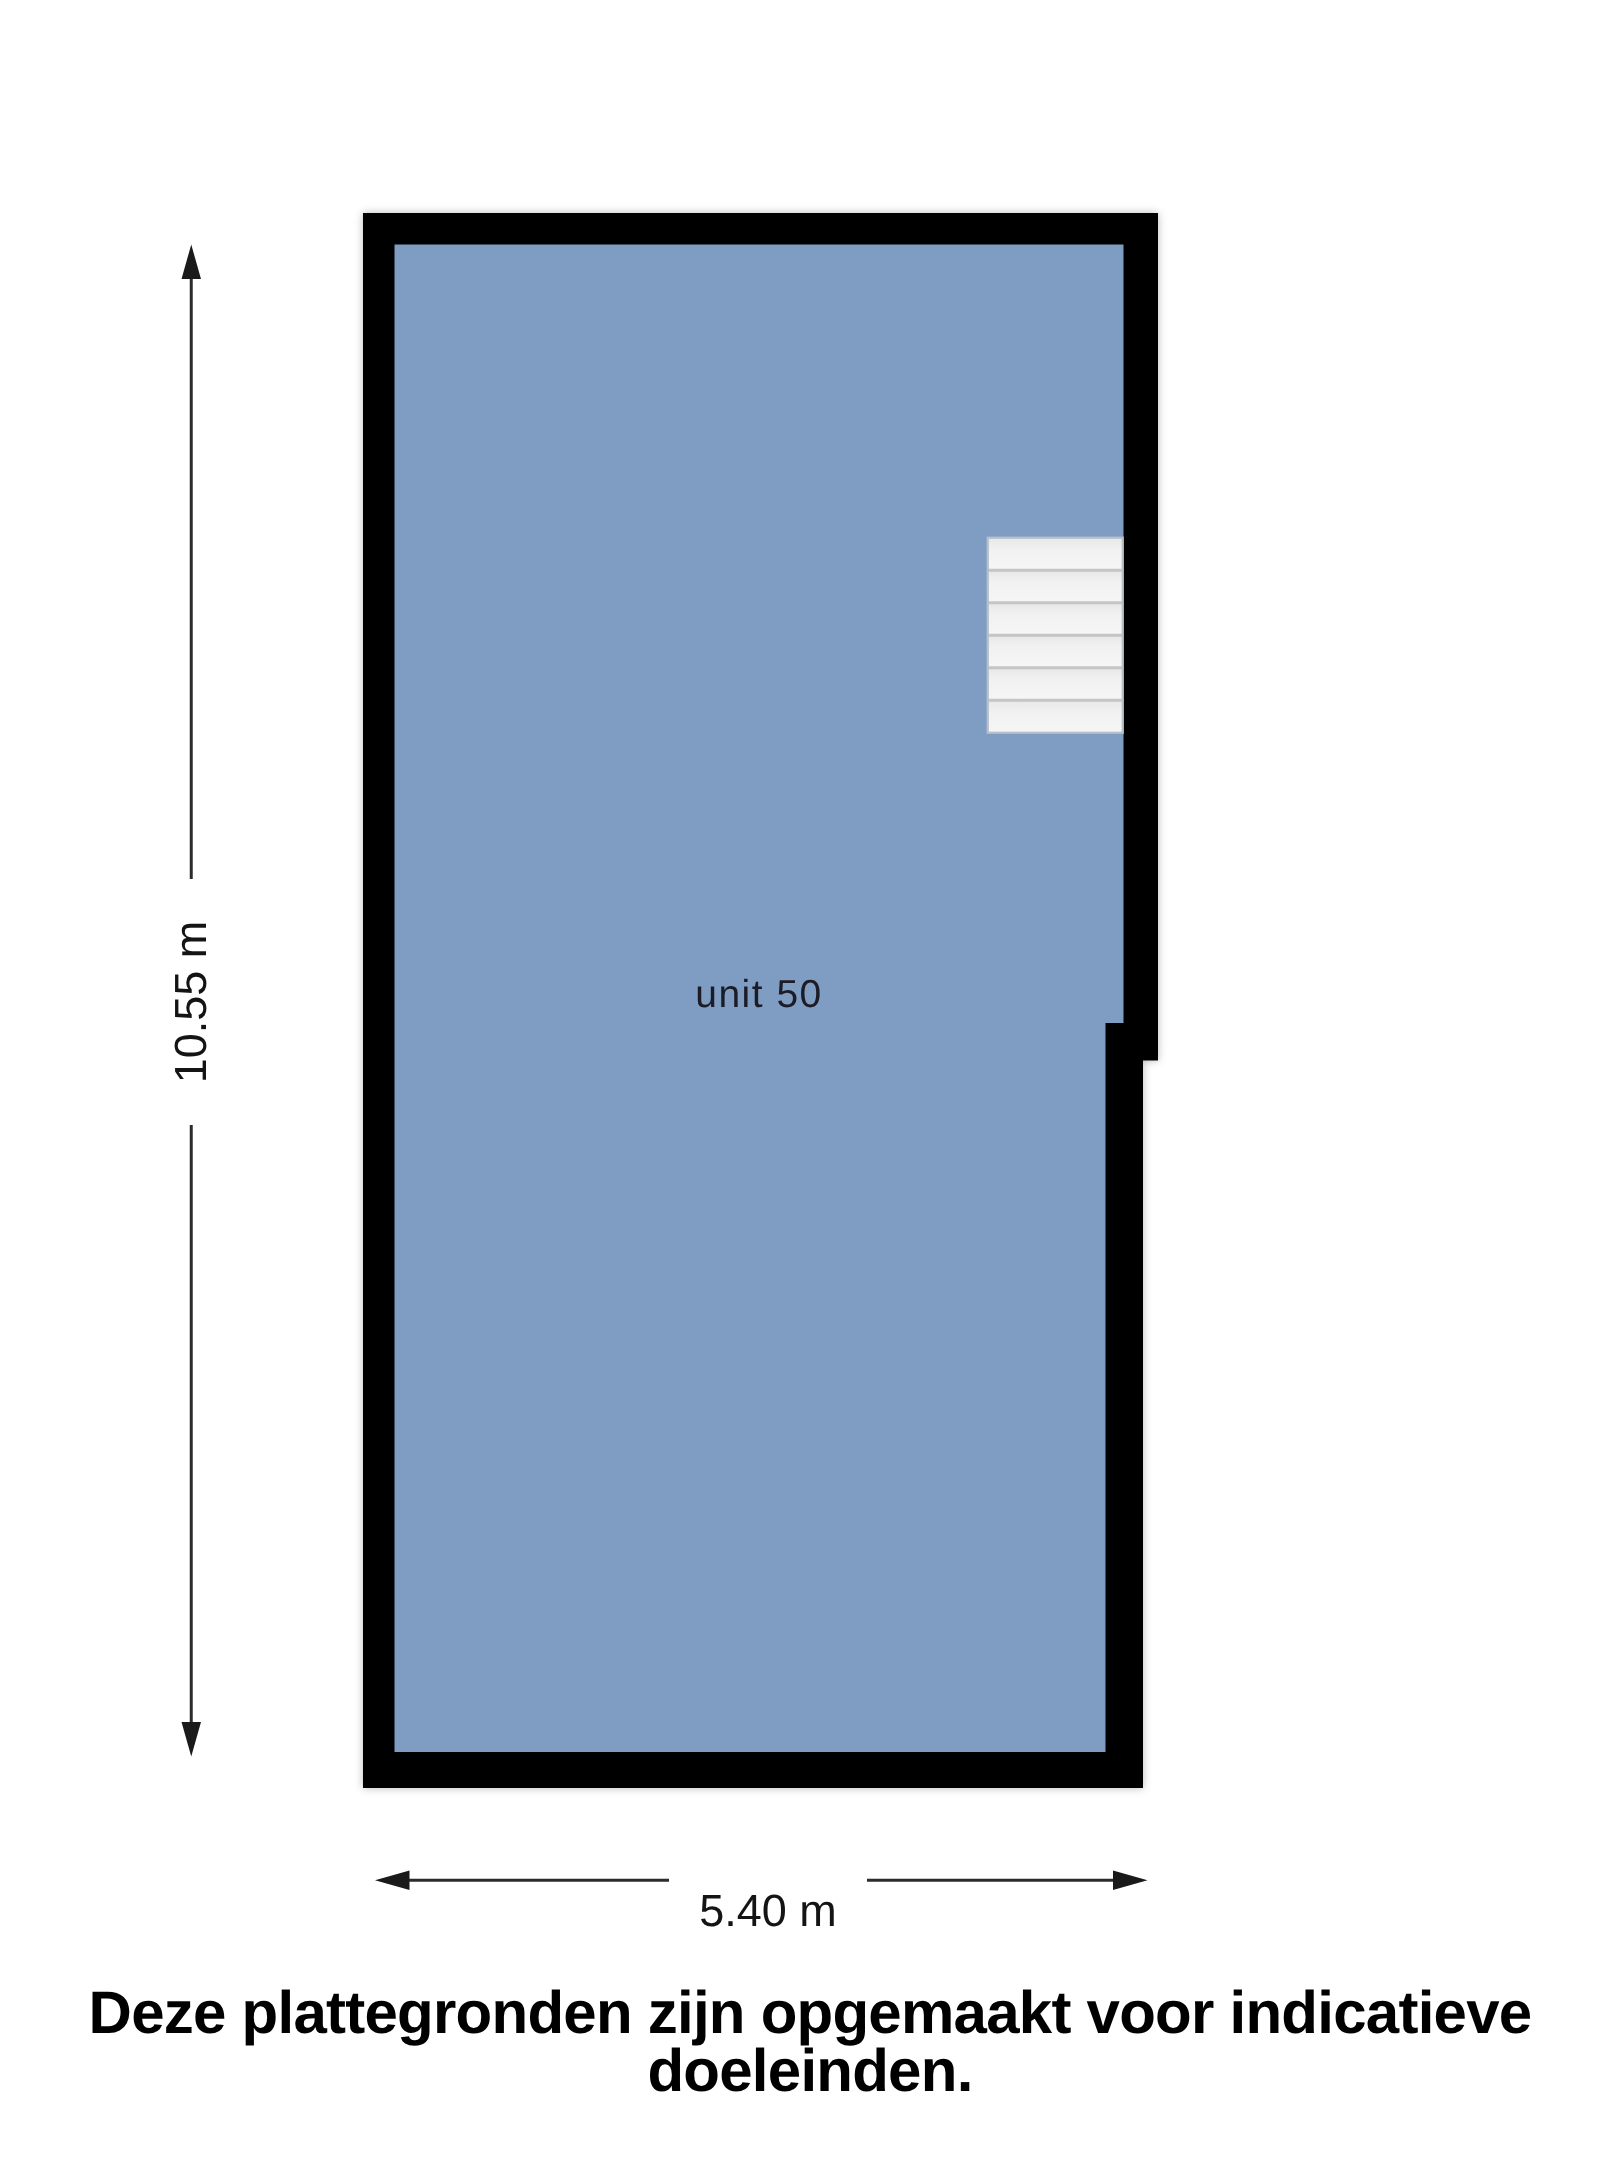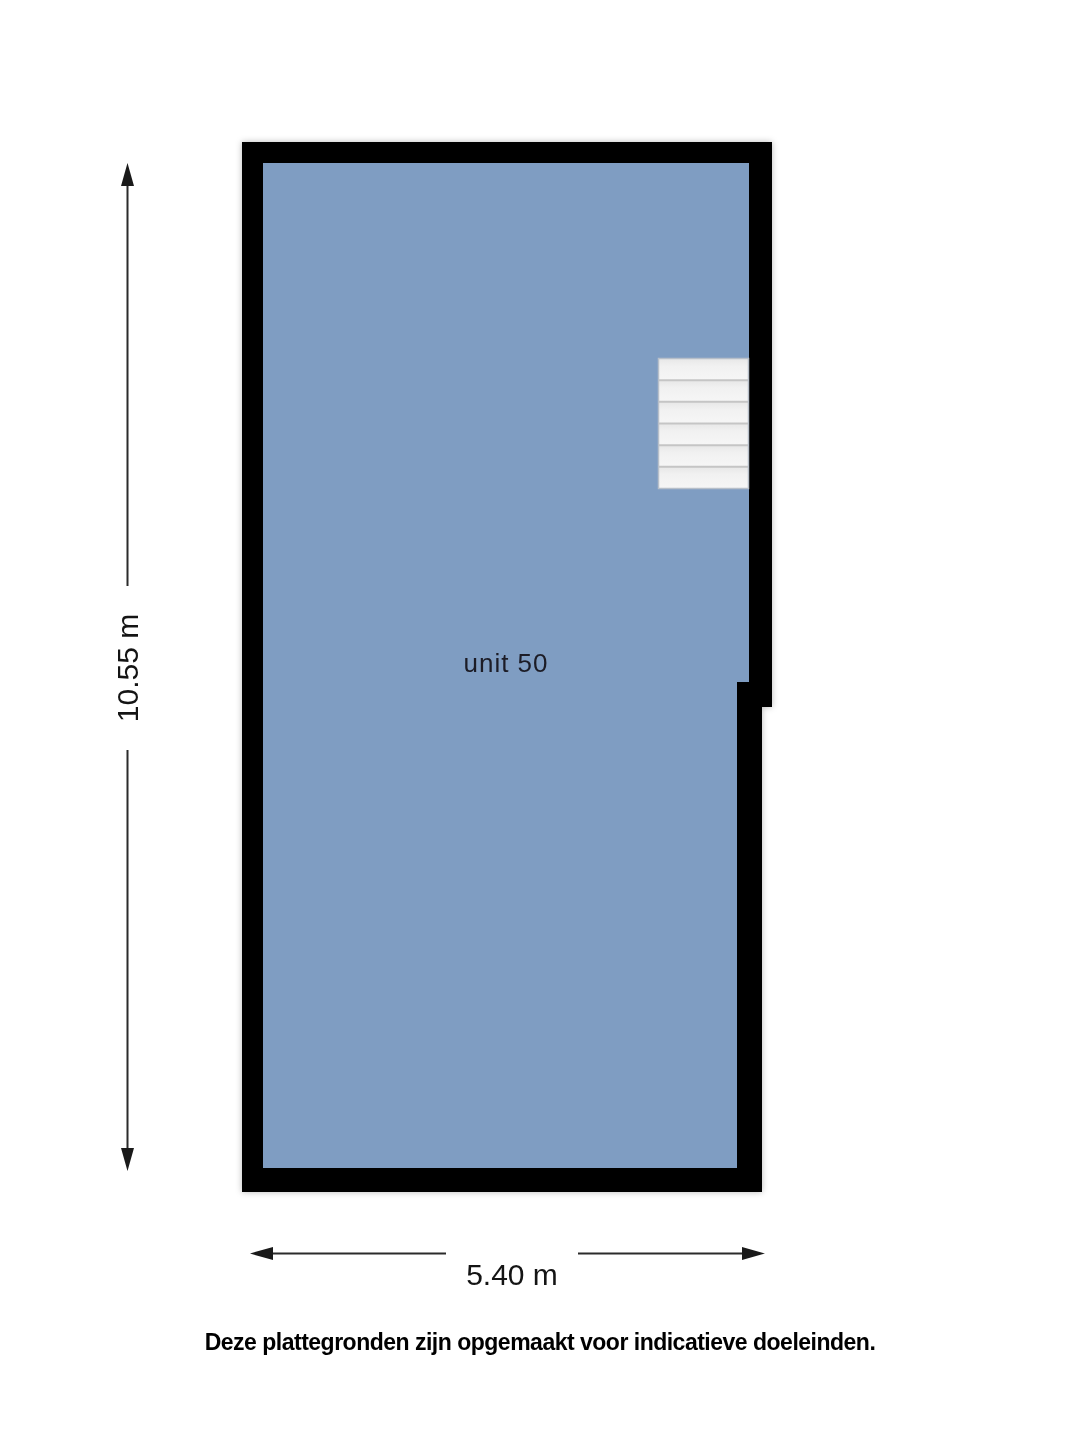--- a/index.html
+++ b/index.html
@@ -81,21 +81,21 @@
     color: #141414;
     white-space: nowrap;
     margin-top: 22px;
   }
   .disclaimer {
     position: absolute;
     left: 0;
     top: 1323px;
     width: 1080px;
     text-align: center;
-    font-size: 23px;
+    font-size: 40px;
     font-weight: bold;
     color: #000000;
     line-height: 39px;
     letter-spacing: -0.5px;
   }
 </style>
 </head>
 <body>
 
 <div class="canvas">

